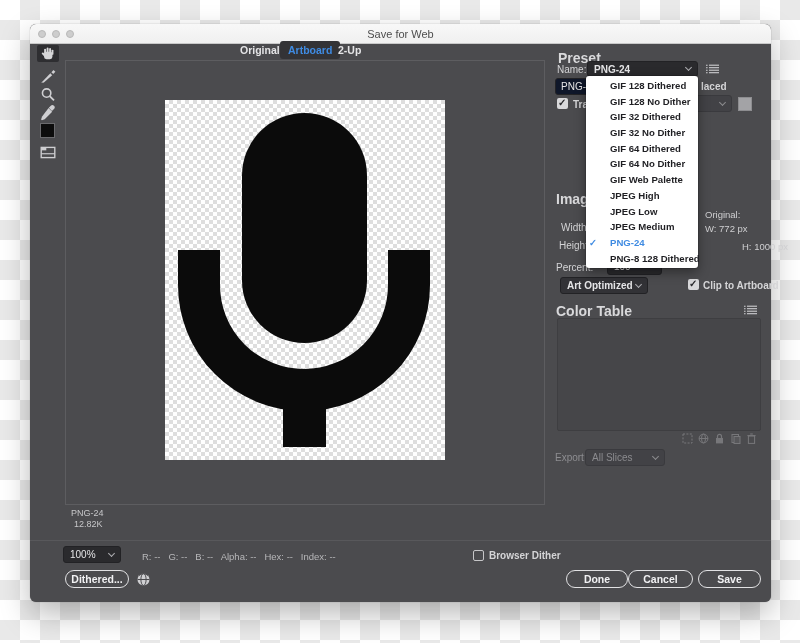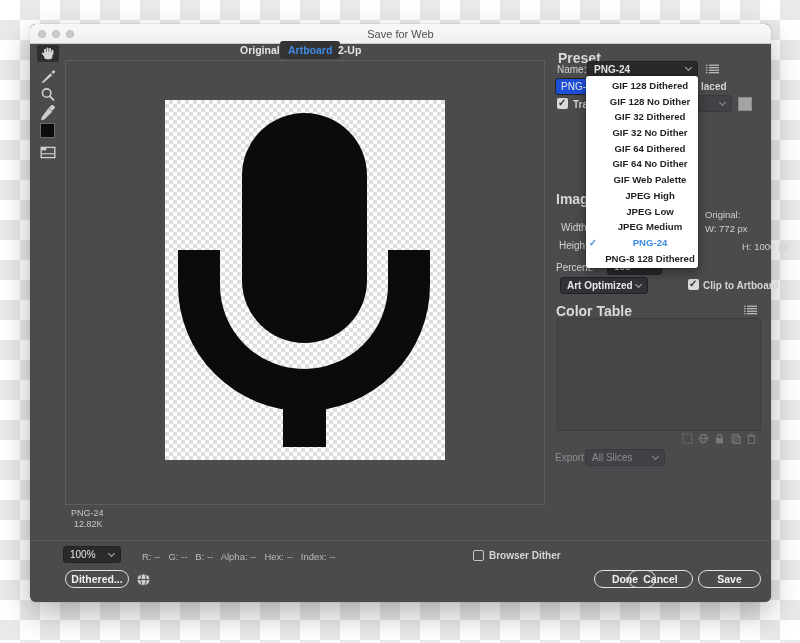--- a/index.html
+++ b/index.html
@@ -72,43 +72,43 @@
     display:flex; align-items:center; justify-content:center; background:transparent;
     cursor:default;
   }
 
   
   .plabel { position:absolute; font-size:10px; color:#d4d4d6; white-space:nowrap; }
   .plabel.dim { color:#8d8d91; }
   .pheader { position:absolute; font-size:14px; font-weight:bold; color:#d9d9db; white-space:nowrap; }
   .pvalue { position:absolute; font-size:9.5px; color:#cfcfd1; white-space:nowrap;text-align:center; }
   .chip {
-    position:absolute; background:#1d4ed8; border:1px solid #222225; border-radius:3px 0 0 3px;
+    position:absolute; background:#0f172a; border:1px solid #222225; border-radius:3px 0 0 3px;
     color:#e5e5e7; font-size:10px; display:flex; align-items:center; padding-left:5px;
     overflow:hidden;
   }
   .checkbox { position:absolute; width:11px; height:11px; background:#d9d9db; border-radius:2px; }
   .checkbox.checked::after {
     content:"✓"; position:absolute; left:1px; top:-1px; font-size:10px; font-weight:bold; color:#29292c;
   }
   .checkbox.empty { background:transparent; border:1px solid #c6c6c8; }
   .swatch { position:absolute; background:#a3a3a6; border:1px solid #8d8d90; }
   .ct-box { position:absolute; background:#464649; border:1px solid #3e3e41; border-radius:2px; }
   .ct-icons { position:absolute; display:flex; gap:5px; opacity:.4; }
 
   
   .menu {
     position:absolute; left:556px; top:52px; width:112px;
     background:#ffffff; border-radius:3px;
     box-shadow:0 4px 12px rgba(0,0,0,.4), 0 0 0 1px rgba(0,0,0,.12);
     z-index:50; padding:2px 0;
   }
   .menu-item {
-    position:relative; height:15.7px; line-height:15.7px; padding-left:16px;
-    font-size:9.6px; font-weight:bold; color:#1f1f23; white-space:nowrap;text-align:center;
+    position:relative; height:15.7px; line-height:15.7px; padding-left:24px;
+    font-size:9.6px; font-weight:bold; color:#1f1f23; white-space:nowrap;
   }
   .menu-item .check { display:none; }
   .menu-item.selected { color:var(--accent,#2f7fe2); }
   .menu-item.selected .check {
     display:block; position:absolute; left:3px; top:0; font-size:9.5px;
   }
 
   svg { display:block; }
 </style>
 </head>
@@ -198,21 +198,21 @@
   <div class="pill" style="left:35px; top:546px; width:64px; height:18px">Dithered...</div>
   <div class="abs" style="left:106px; top:548px">
     <svg width="15" height="15" viewBox="0 0 15 15">
       <circle cx="7.5" cy="7.5" r="6" fill="#cfcfd2"></circle>
       <ellipse cx="7.5" cy="7.5" rx="2.6" ry="6" fill="none" stroke="#4b4b4e" stroke-width="1"></ellipse>
       <line x1="1.5" y1="7.5" x2="13.5" y2="7.5" stroke="#4b4b4e" stroke-width="1"></line>
       <path d="M3 3.6 a6.5 6.5 0 0 1 9 0" fill="none" stroke="#4b4b4e" stroke-width="1"></path>
     </svg>
   </div>
 
-  <div class="pill" style="left:564px; top:546px; width:62px; height:18px">Done</div>
+  <div class="pill" style="left:536px; top:546px; width:62px; height:18px">Done</div>
   <div class="pill" style="left:598px; top:546px; width:65px; height:18px">Cancel</div>
   <div class="pill" style="left:668px; top:546px; width:63px; height:18px">Save</div>
 
   <div class="pheader" style="left:528px; top:26px">Preset</div>
 
   <div class="plabel" style="left:527px; top:40px">Name:</div>
   <div class="dselect abs" style="left:557px; top:37px; width:111px; height:16px">
     <span style="font-weight:bold">PNG-24</span>
     <span class="chev"></span>
   </div>

